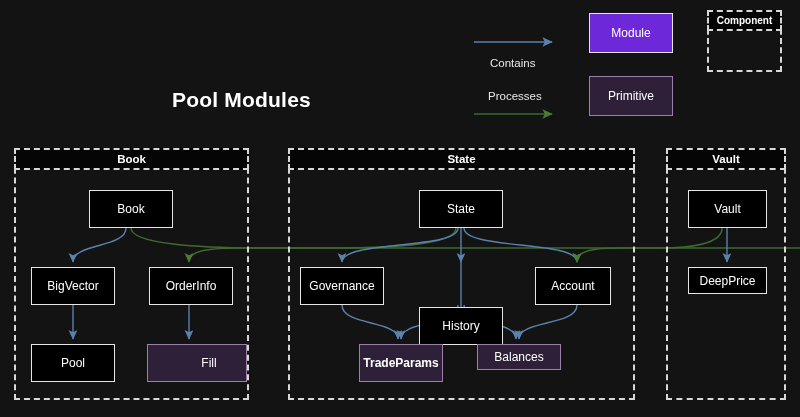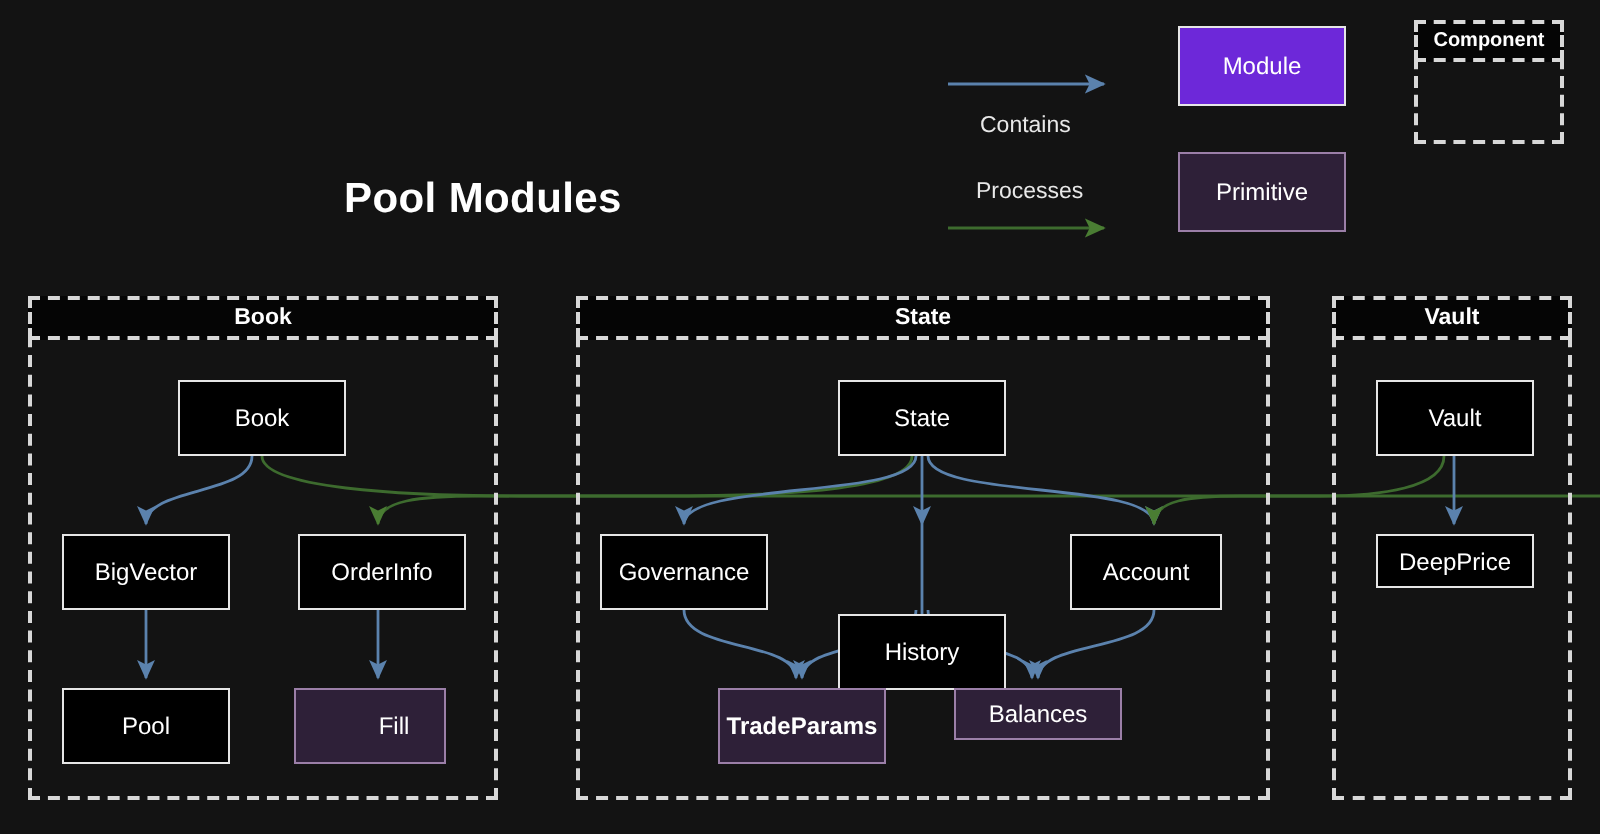--- a/index.html
+++ b/index.html
@@ -184,21 +184,21 @@
       <div class="group-header" style="left: 288px; top: 148px; width: 347px; height: 22px;">State</div>
       <div class="group" style="left: 666px; top: 148px; width: 120px; height: 252px;"></div>
       <div class="group-header" style="left: 666px; top: 148px; width: 120px; height: 22px;">Vault</div>
     </div>
 
   <div id="nodes-layer">
       <div class="node module" style="left: 89px; top: 190px; width: 84px; height: 38px;">Book</div>
       <div class="node module" style="left: 31px; top: 267px; width: 84px; height: 38px;">BigVector</div>
       <div class="node module" style="left: 149px; top: 267px; width: 84px; height: 38px;">OrderInfo</div>
       <div class="node module" style="left: 31px; top: 344px; width: 84px; height: 38px;">Pool</div>
-      <div class="node primitive" style="left: 147px; top: 344px; width: 76px; height: 38px; padding-left: 24px;">Fill</div>
+      <div class="node primitive" style="left: 147px; top: 344px; width: 100px; height: 38px; padding-left: 24px;">Fill</div>
       <div class="node module" style="left: 419px; top: 190px; width: 84px; height: 38px;">State</div>
       <div class="node module" style="left: 300px; top: 267px; width: 84px; height: 38px;">Governance</div>
       <div class="node module" style="left: 419px; top: 267px; width: 84px; height: 38px; margin-top: 40px;">History</div>
       <div class="node module" style="left: 535px; top: 267px; width: 76px; height: 38px;">Account</div>
       <div class="node primitive" style="left: 359px; top: 344px; width: 84px; height: 38px; font-weight: bold;">TradeParams</div>
       <div class="node primitive" style="left: 477px; top: 344px; width: 84px; height: 26px;">Balances</div>
       <div class="node module" style="left: 688px; top: 190px; width: 79px; height: 38px;">Vault</div>
       <div class="node module" style="left: 688px; top: 267px; width: 79px; height: 27px;">DeepPrice</div>
     </div>
 

